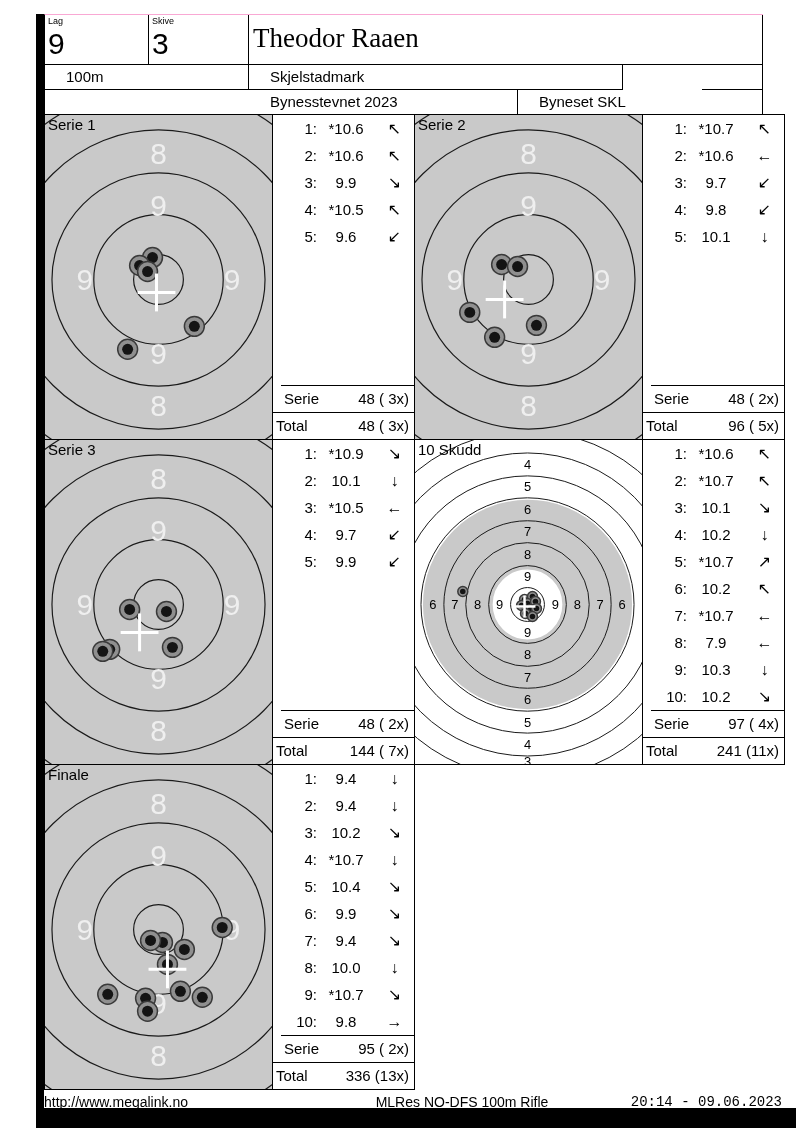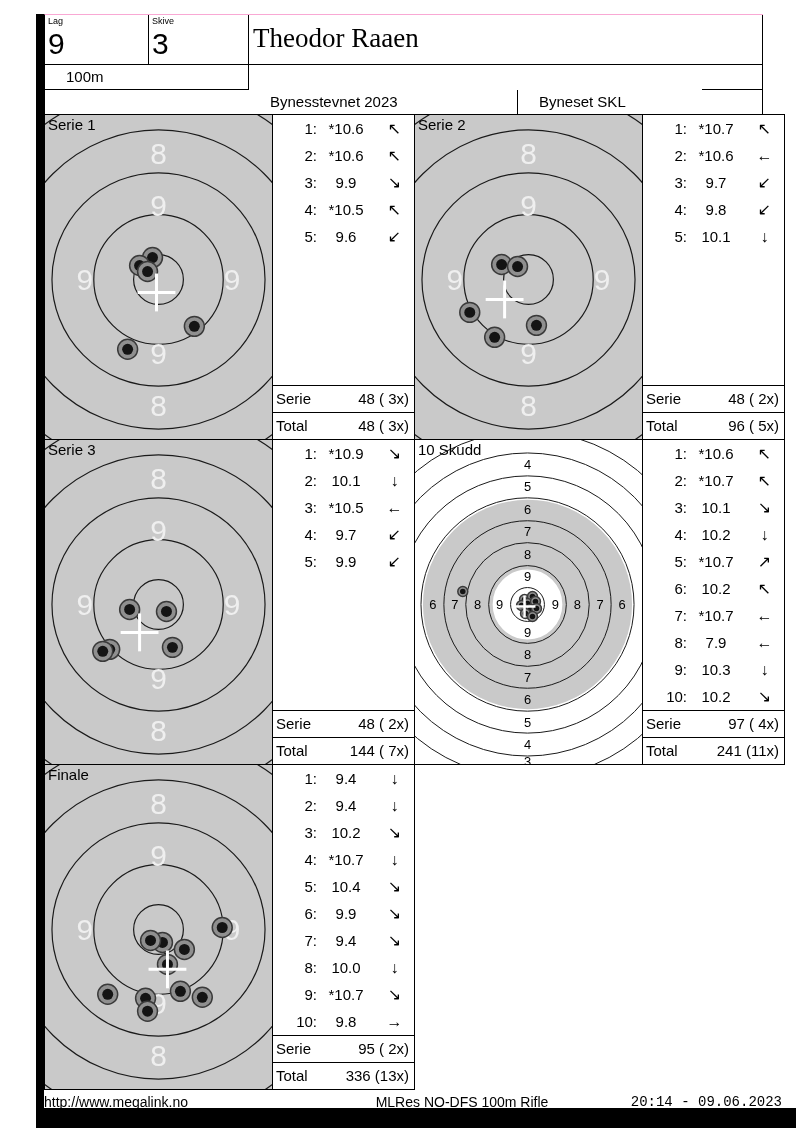--- a/index.html
+++ b/index.html
@@ -37,21 +37,21 @@
            border-right: 1px solid #000; border-bottom: 1px solid #000;
            box-sizing: border-box; background: #fff; }
   .shotlist { position: absolute; left: 0; top: 0; right: 0; }
   .shotrow { display: flex; height: 27px; line-height: 27px; font-size: 15px; }
   .sn { width: 44px; text-align: right; }
   .sv { width: 58px; text-align: center; }
   .sa { flex: 1; text-align: center; font-size: 16px; }
   .sumrow { position: absolute; left: 0; right: 0; height: 27px; line-height: 25px;
             border-top: 1px solid #000; font-size: 15px; display: flex;
             justify-content: space-between; padding: 0 5px 0 3px; box-sizing: border-box; }
-  .sumrow.serie { bottom: 27px; }
+  .sumrow.serie { bottom: 27px; margin-left: 8px; }
   .sumrow.total { bottom: 0; }
 
   
   #footer { position: absolute; left: 0; top: 1080px; width: 740px; height: 16px; font-size: 14px; }
   #footer .fl { position: absolute; left: 0; top: 0; }
   #footer .fc { position: absolute; left: 0; top: 0; width: 100%; text-align: center; margin-left: 48px; }
   #footer .fr { position: absolute; right: 2px; top: 0; font-family: Liberation Mono, monospace; }
 </style>
 </head>
 <body>
@@ -68,20 +68,23 @@
     </div>
     <div class="hcell" style="left:104px; top:0; width:100px; height:50px;">
       <div class="mini">Skive</div>
       <div class="bigv">3</div>
     </div>
     <div class="hcell" style="left:204px; top:0; width:514px; height:50px;">
       <div class="namev">Theodor Raaen</div>
     </div>
     <div class="hcell" style="left:0; top:50px; width:204px; height:25px;">
       <div class="midv">100m</div>
+    </div>
+    <div class="hcell" style="left:204px; top:50px; width:374px; height:25px;">
+      <div class="midv">Skjelstadmark</div>
     </div>
     <div class="hcell" style="left:578px; top:50px; width:80px; height:25px;margin-top:24px;">
       <div class="midv">ER</div>
     </div>
     <div class="hcell" style="left:658px; top:50px; width:60px; height:25px;"></div>
     <div class="hcell" style="left:0; top:75px; width:204px; height:25px;margin-top:36px;">
       <div class="midv">08-10.06.2023</div>
     </div>
     <div class="hcell" style="left:204px; top:75px; width:269px; height:25px;">
       <div class="midv">Bynesstevnet 2023</div>

